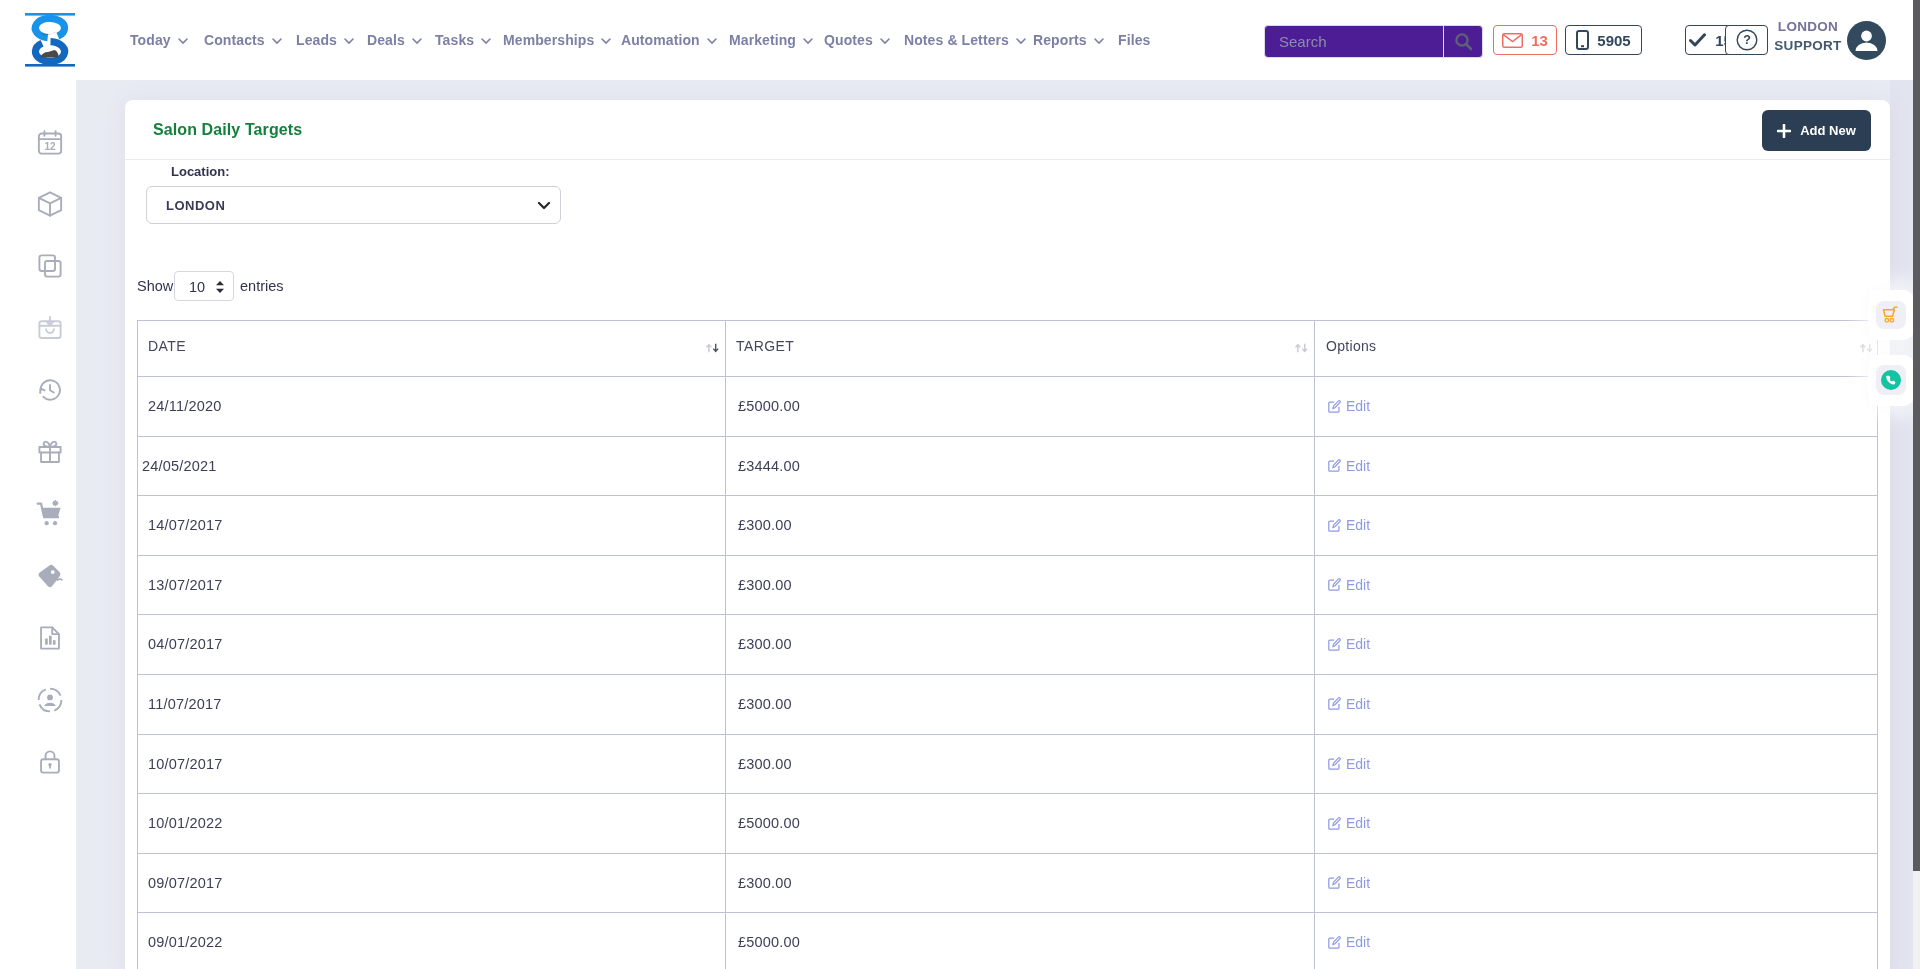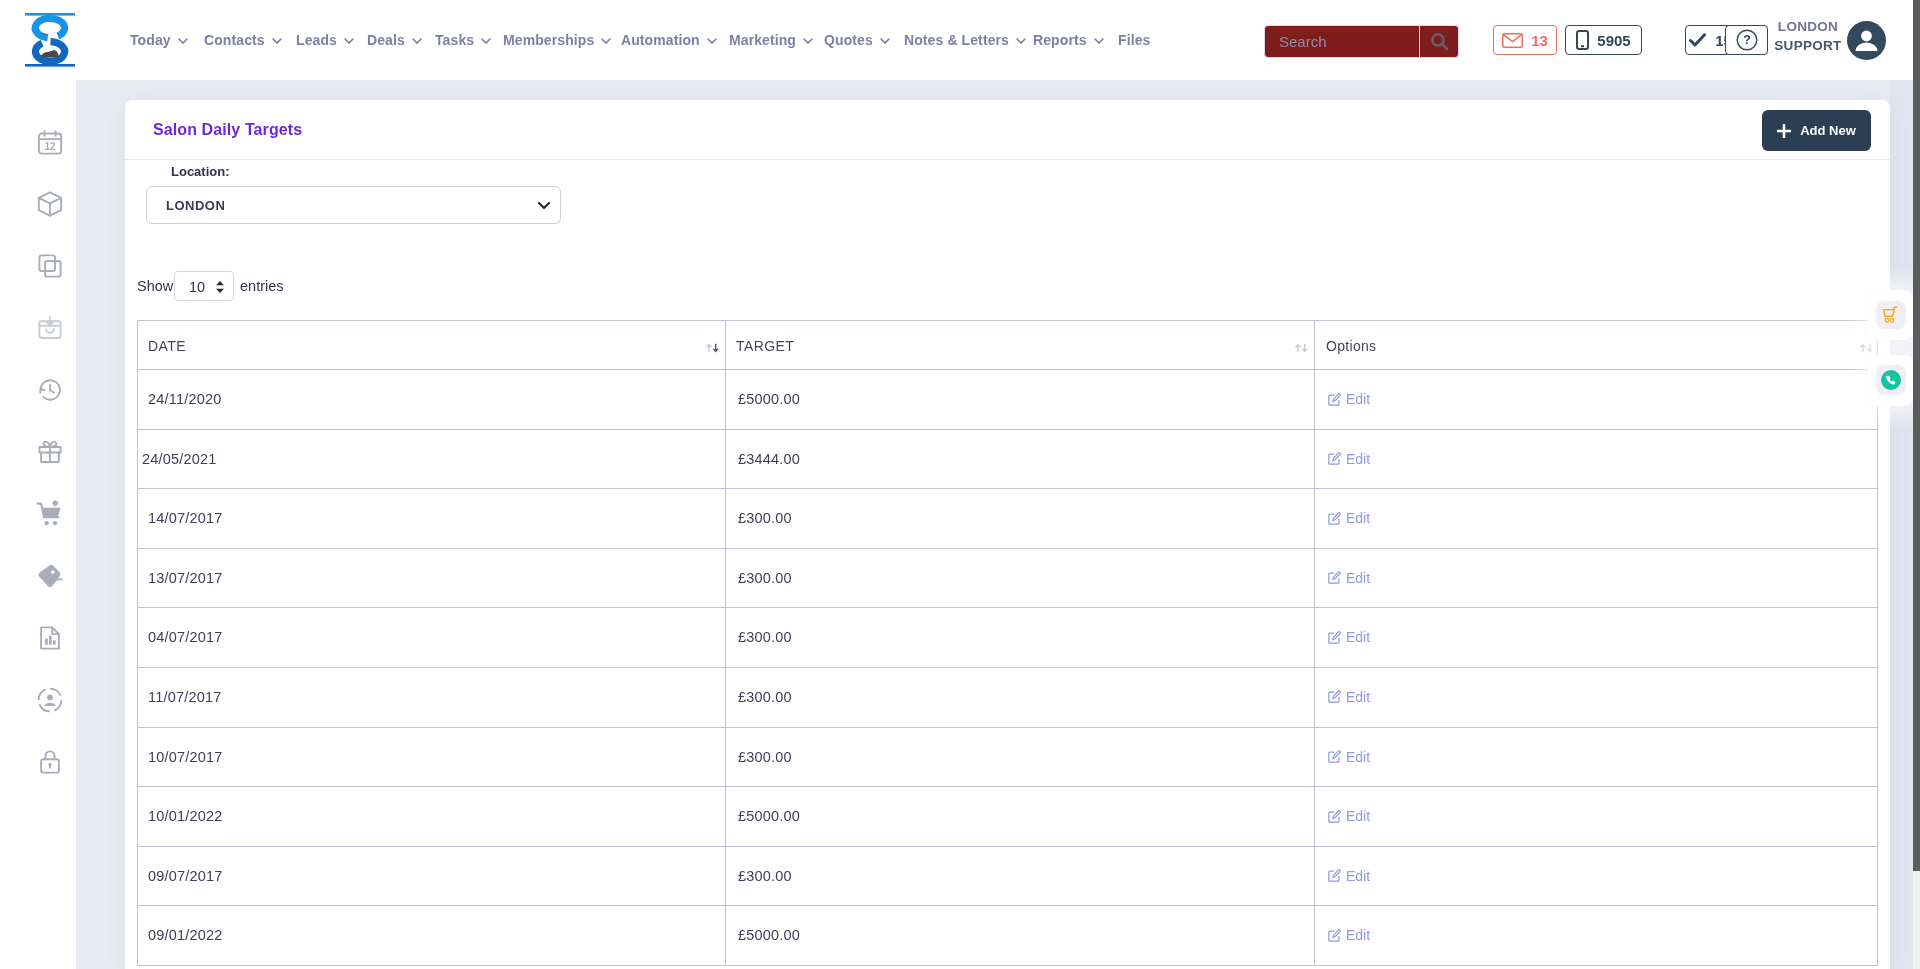--- a/index.html
+++ b/index.html
@@ -8,21 +8,21 @@
   #app { position:relative; width:1920px; height:969px; overflow:hidden; }
   .abs { position:absolute; }
 
   
   #topbar { position:absolute; left:0; top:0; width:1920px; height:80px; background:#fff; z-index:5; }
   .nav-item { position:absolute; top:0; height:80px; display:flex; align-items:center; gap:7px;
     color:#7d80a4; font-size:14px; font-weight:700; letter-spacing:0.1px; }
   .nav-item svg { margin-top:3px; }
 
   
-  #searchbox { position:absolute; left:1264px; top:25px; width:195px; height:33px; background:#7f1d1d;
+  #searchbox { position:absolute; left:1264px; top:25px; width:219px; height:33px; background:#4c1d95;
     border:1px solid #dbd9ec; border-radius:4px; display:flex; }
   #searchbox .ph { flex:1; display:flex; align-items:center; padding-left:14px; color:#8b8ea8; font-size:15px; }
   #searchbox .btn { width:39px; border-left:1px solid #dbd9ec; display:flex; align-items:center; justify-content:center; }
 
   .tb-btn { position:absolute; top:25px; height:30px; border-radius:4px; background:#fff;
     display:flex; align-items:center; justify-content:center; font-weight:700; }
   .red { border:1px solid #ee6e64; color:#ee6e64; }
   .navy { border:1px solid #33475b; color:#33475b; }
 
   #who { position:absolute; left:1771px; top:17px; width:74px; height:46px; text-align:center;
@@ -34,39 +34,39 @@
   
   #sidebar { position:absolute; left:0; top:80px; width:76px; height:889px; background:#fff; z-index:4; }
   .side-ic { position:absolute; left:50px; transform:translate(-50%,-50%); color:#a9adbb; }
   .side-ic svg { width:29px; height:29px; }
   .side-ic.dim { color:#c9ccd6; }
 
   
   #card { position:absolute; left:125px; top:100px; width:1765px; height:880px; background:#fff;
     border-radius:8px; box-shadow:0 0 25px rgba(100,100,140,0.07); }
   #card-head { position:absolute; left:0; top:0; width:100%; height:60px; border-bottom:1px solid #e9e9f1; }
-  #card-title { position:absolute; left:28px; top:21px; font-size:16px; color:#6d28d9; font-weight:700; letter-spacing:0.1px; }
+  #card-title { position:absolute; left:28px; top:21px; font-size:16px; color:#15803d; font-weight:700; letter-spacing:0.1px; }
   #addnew { position:absolute; right:19px; top:10px; width:109px; height:41px; background:#2b3e53; border-radius:6px;
     color:#fff; display:flex; align-items:center; justify-content:center; gap:9px; font-size:13px; font-weight:700; }
 
   #loc-label { position:absolute; left:22px; top:64px; font-size:13px; color:#32324e; font-weight:700;margin-left:24px; }
   #loc-select { position:absolute; left:21px; top:86px; width:415px; height:38px; border:1px solid #cfcfdb; border-radius:6px;
     background:#fff; }
   #loc-select .txt { position:absolute; left:19px; top:11px; font-size:13px; color:#3a3a54; font-weight:700; letter-spacing:0.5px; }
   #loc-select svg { position:absolute; right:9px; top:13px; }
 
   #show-row { position:absolute; left:0px; top:171px; width:100%; height:30px; font-size:14.5px; color:#32324e; font-weight:400; }
   #show-row .w1 { position:absolute; left:12px; top:7px; }
   #show-sel { position:absolute; left:49px; top:0px; width:60px; height:30px; border:1px solid #d6d6e0; border-radius:4px; }
   #show-sel .n { position:absolute; left:14px; top:7px; color:#32324e; }
   #show-row .w2 { position:absolute; left:115px; top:7px;text-align:right; }
 
   
   #tbl { position:absolute; left:12px; top:220px; width:1741px; }
-  #tbl .hrow { position:relative; height:50px; border:1px solid #bfc2d2; }
+  #tbl .hrow { position:relative; height:57px; border:1px solid #bfc2d2; }
   #tbl .row { position:relative; height:59.6px; border:1px solid #bfc2d2; border-top:none; background:#fff; }
   .c1b { position:absolute; left:587px; top:0; bottom:0; width:1px; background:#bfc2d2; }
   .c2b { position:absolute; left:1176px; top:0; bottom:0; width:1px; background:#bfc2d2; }
   .hlab { position:absolute; top:17px; font-size:14px; color:#45455e; font-weight:400; letter-spacing:0.4px; }
   .cell { position:absolute; top:21px; font-size:14.5px; color:#3e3e58; font-weight:400; letter-spacing:0.2px; }
   .sort { position:absolute; top:18px; }
   .edit { position:absolute; left:1190px; top:21px; color:#8e99e2; font-size:14px; font-weight:400; display:flex; gap:5px; align-items:center; }
 
   
   .float-box { position:absolute; background:#fff; border-radius:10px; box-shadow:0 0 20px 8px rgba(255,255,255,0.78), 0 0 8px rgba(120,120,150,0.10); }

